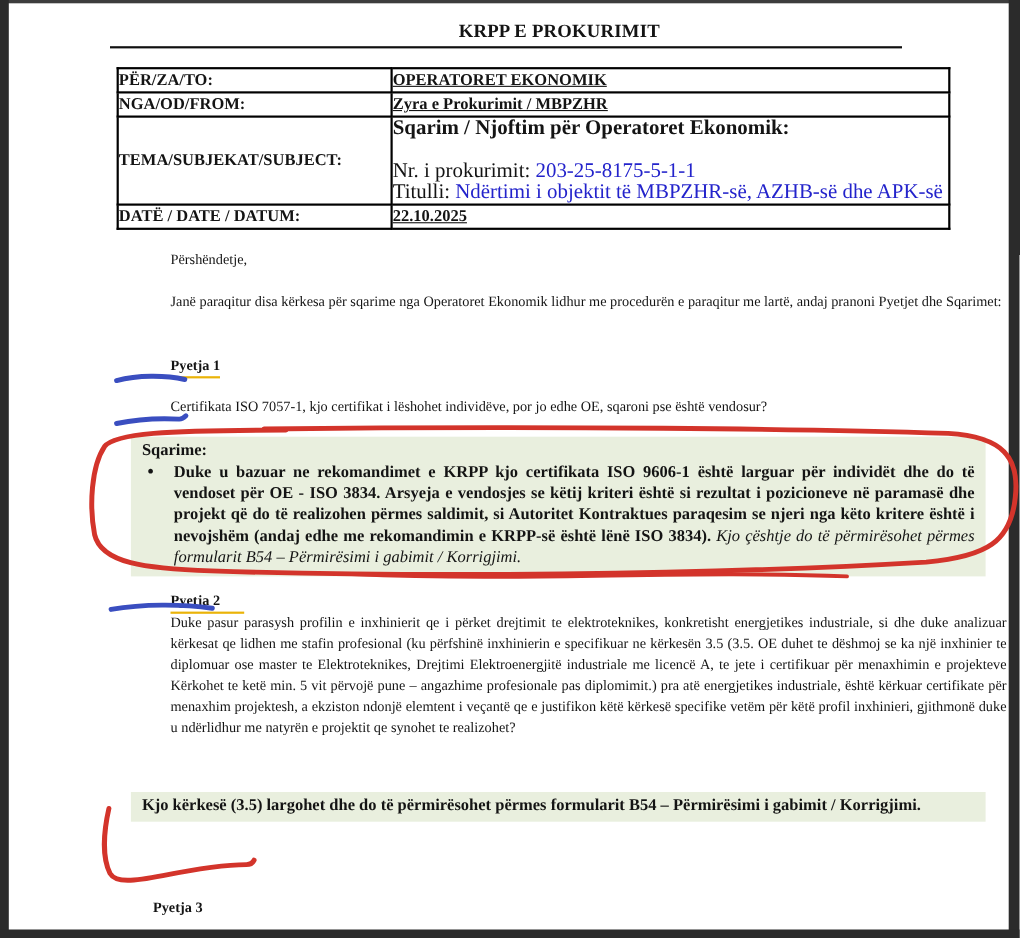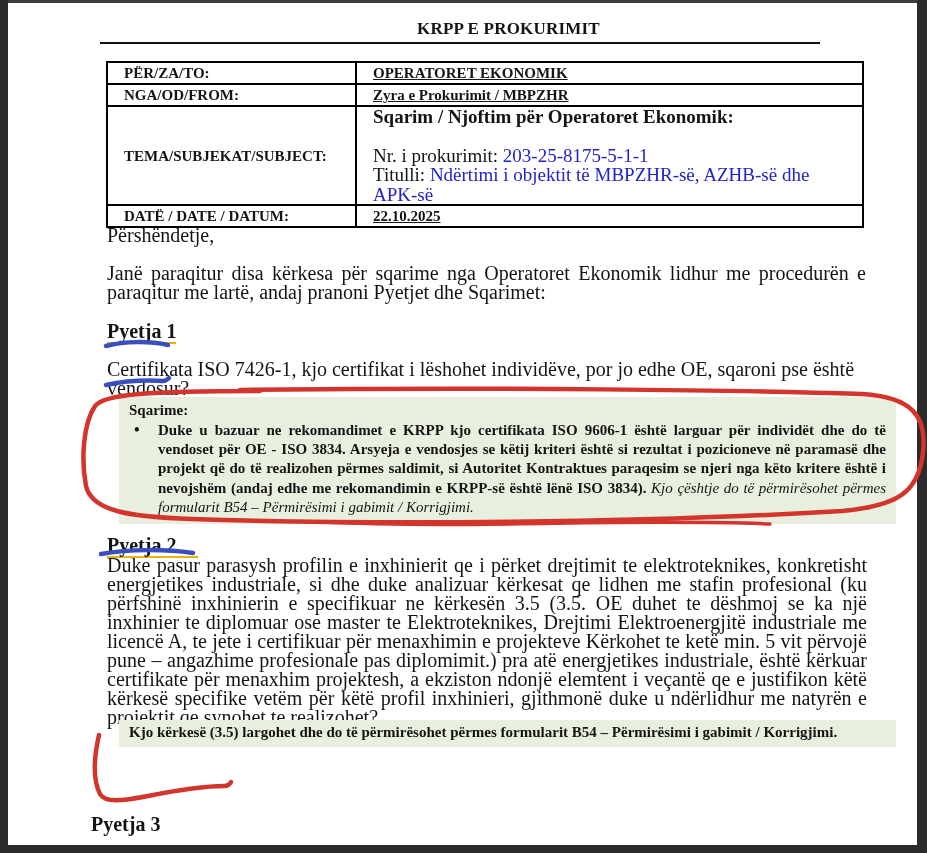--- a/index.html
+++ b/index.html
@@ -21,32 +21,32 @@
   .edge-right{right:0;top:0;width:10px;height:853px;}
   .edge-bottom{left:0;bottom:0;width:927px;height:8px;}
   .edge-top{left:0;top:0;width:927px;height:3px;background:#3d3d3d;}
 
   
   .doc-title{position:absolute;left:417px;top:19px;font-size:17px;font-weight:bold;letter-spacing:.2px;white-space:nowrap;}
   .title-rule{position:absolute;left:100px;top:42px;width:720px;height:2px;background:#101010;}
 
   
   table.hdr{position:absolute;left:106px;top:61px;width:758px;border-collapse:collapse;table-layout:fixed;}
-  table.hdr td{border:2px solid #000;vertical-align:top;padding:0 16px;font-size:15px;line-height:20px;}
+  table.hdr td{border:2px solid #000;vertical-align:top;padding:0 0;font-size:15px;line-height:20px;}
   table.hdr col.c1{width:249px;}
   td.lbl{font-weight:bold;white-space:nowrap;}
   td.val{font-weight:bold;text-decoration:underline;}
   td.lbl.mid{vertical-align:middle;}
   .subj-line{font-size:19px;line-height:19.5px;}
   .subj-head{font-weight:bold;}
   .subj-blank{height:19px;}
   .lnk{color:var(--link-blue);cursor:pointer;}
 
   
-  .t{position:absolute;font-size:20px;line-height:19px;}
+  .t{position:absolute;font-size:13px;line-height:19px;margin-left:48px;}
   .just{text-align:justify;}
   .qhead{font-weight:bold;display:inline-block;border-bottom:2px solid #eab308;padding-bottom:1px;}
   .qhead.wide{padding-right:22px;}
   .qhead.noline{border-bottom:none;}
 
   
   .gbox{position:absolute;left:103px;width:777px;background:var(--highlight-green);padding:4px 10px 6px 10px;margin-left:16px;}
   .gbox .bt{font-weight:bold;font-size:15px;line-height:19.5px;}
   .gbox .body-bold{font-weight:bold;font-size:15px;line-height:19.4px;text-align:justify;}
   .bullet-row{position:relative;padding-left:29px;}
@@ -100,21 +100,21 @@
     </tr>
   </tbody>
     </table>
 
   <p class="t" style="left:107px;top:226px;">Përshëndetje,</p>
   <p class="t just" style="left:107px;top:264px;width:759px;">Janë paraqitur disa kërkesa për sqarime nga Operatoret Ekonomik lidhur me procedurën e paraqitur me lartë, andaj pranoni Pyetjet dhe Sqarimet:</p>
 
   <div class="t" style="left:107px;top:322px;">
     <span class="qhead">Pyetja 1</span>
   </div>
-  <p class="t" style="left:107px;top:360px;width:759px;">Certifikata ISO 7426-1, kjo certifikat i lëshohet individëve, por jo edhe OE, sqaroni pse është vendosur?</p>
+  <p class="t" style="left:107px;top:360px;width:759px;">Certifikata ISO 7057-1, kjo certifikat i lëshohet individëve, por jo edhe OE, sqaroni pse është vendosur?</p>
 
   <div class="gbox" style="top:397px;">
     <div class="bt">Sqarime:</div>
     <div class="bullet-row">
       <span class="bullet-dot">•</span>
       <p class="body-bold"><span>Duke u bazuar ne rekomandimet e KRPP kjo certifikata ISO 9606-1 është larguar për individët dhe do të vendoset për OE - ISO 3834. Arsyeja e vendosjes se këtij kriteri është si rezultat i pozicioneve në paramasë dhe projekt që do të realizohen përmes saldimit, si Autoritet Kontraktues paraqesim se njeri nga këto kritere është i nevojshëm (andaj edhe me rekomandimin e KRPP-së është lënë ISO 3834).</span> <span class="ital">Kjo çështje do të përmirësohet përmes formularit B54 – Përmirësimi i gabimit / Korrigjimi.</span></p>
     </div>
   </div>
 
   <div class="t" style="left:107px;top:536px;">

